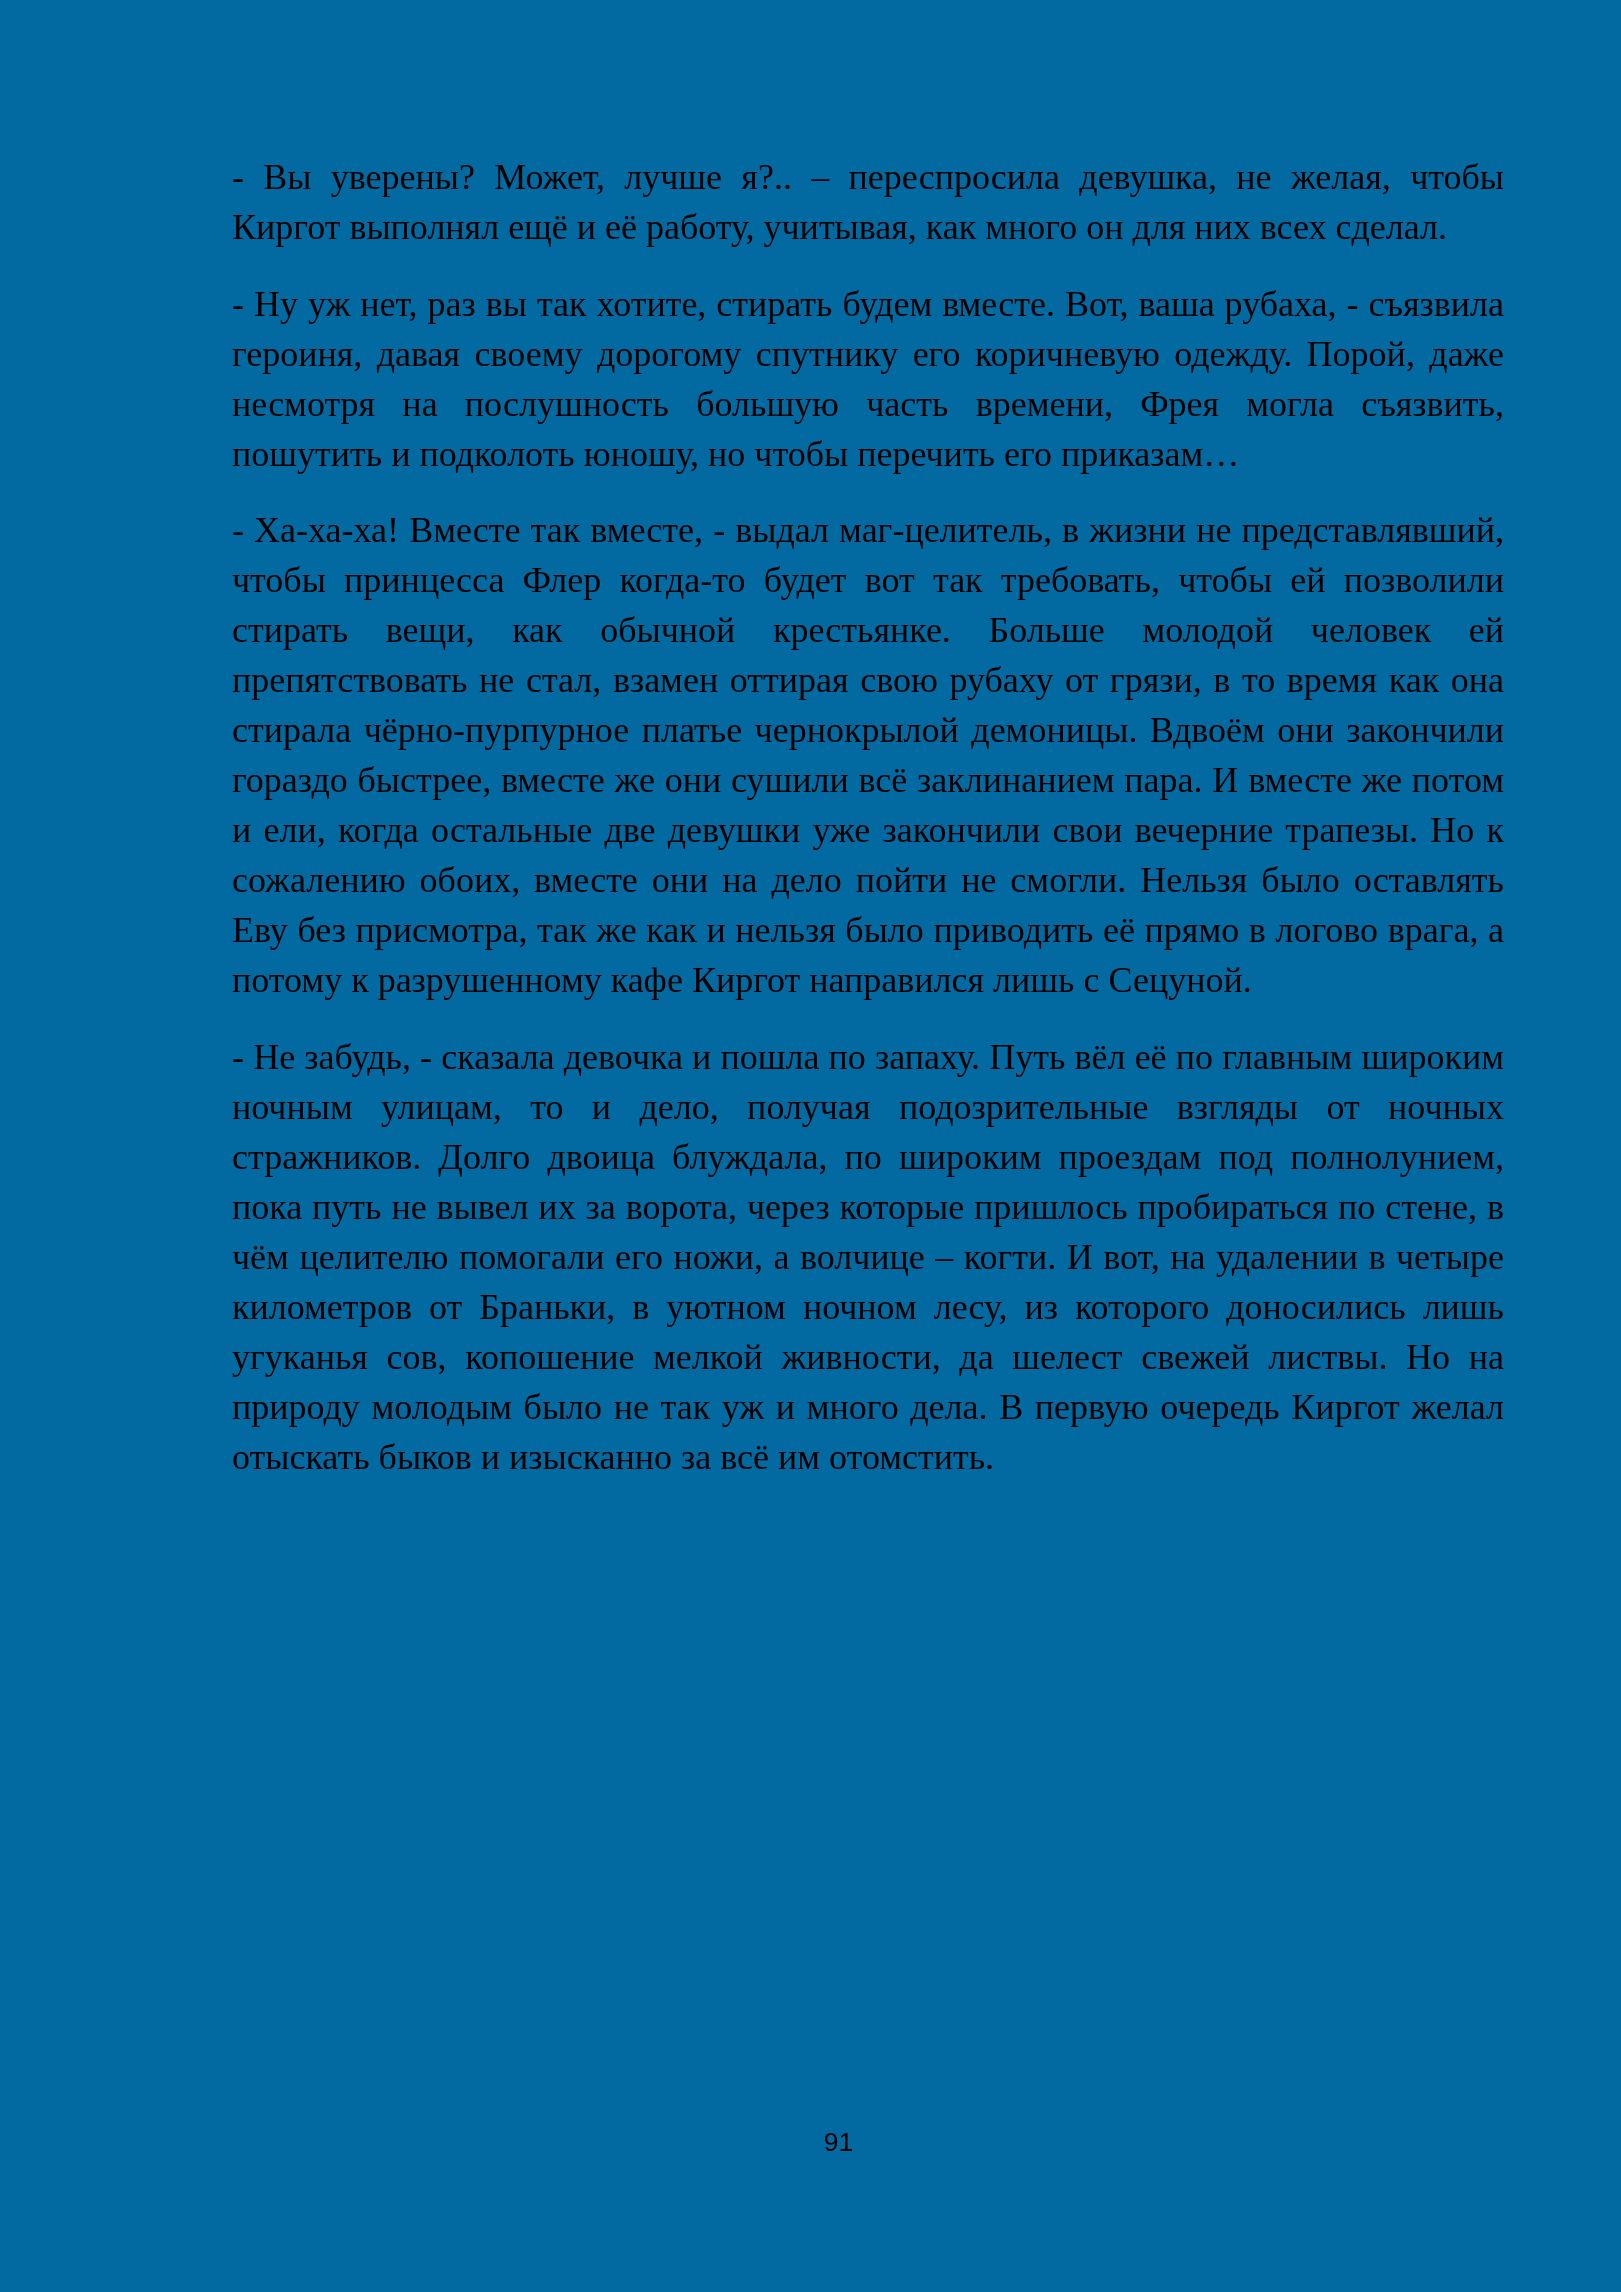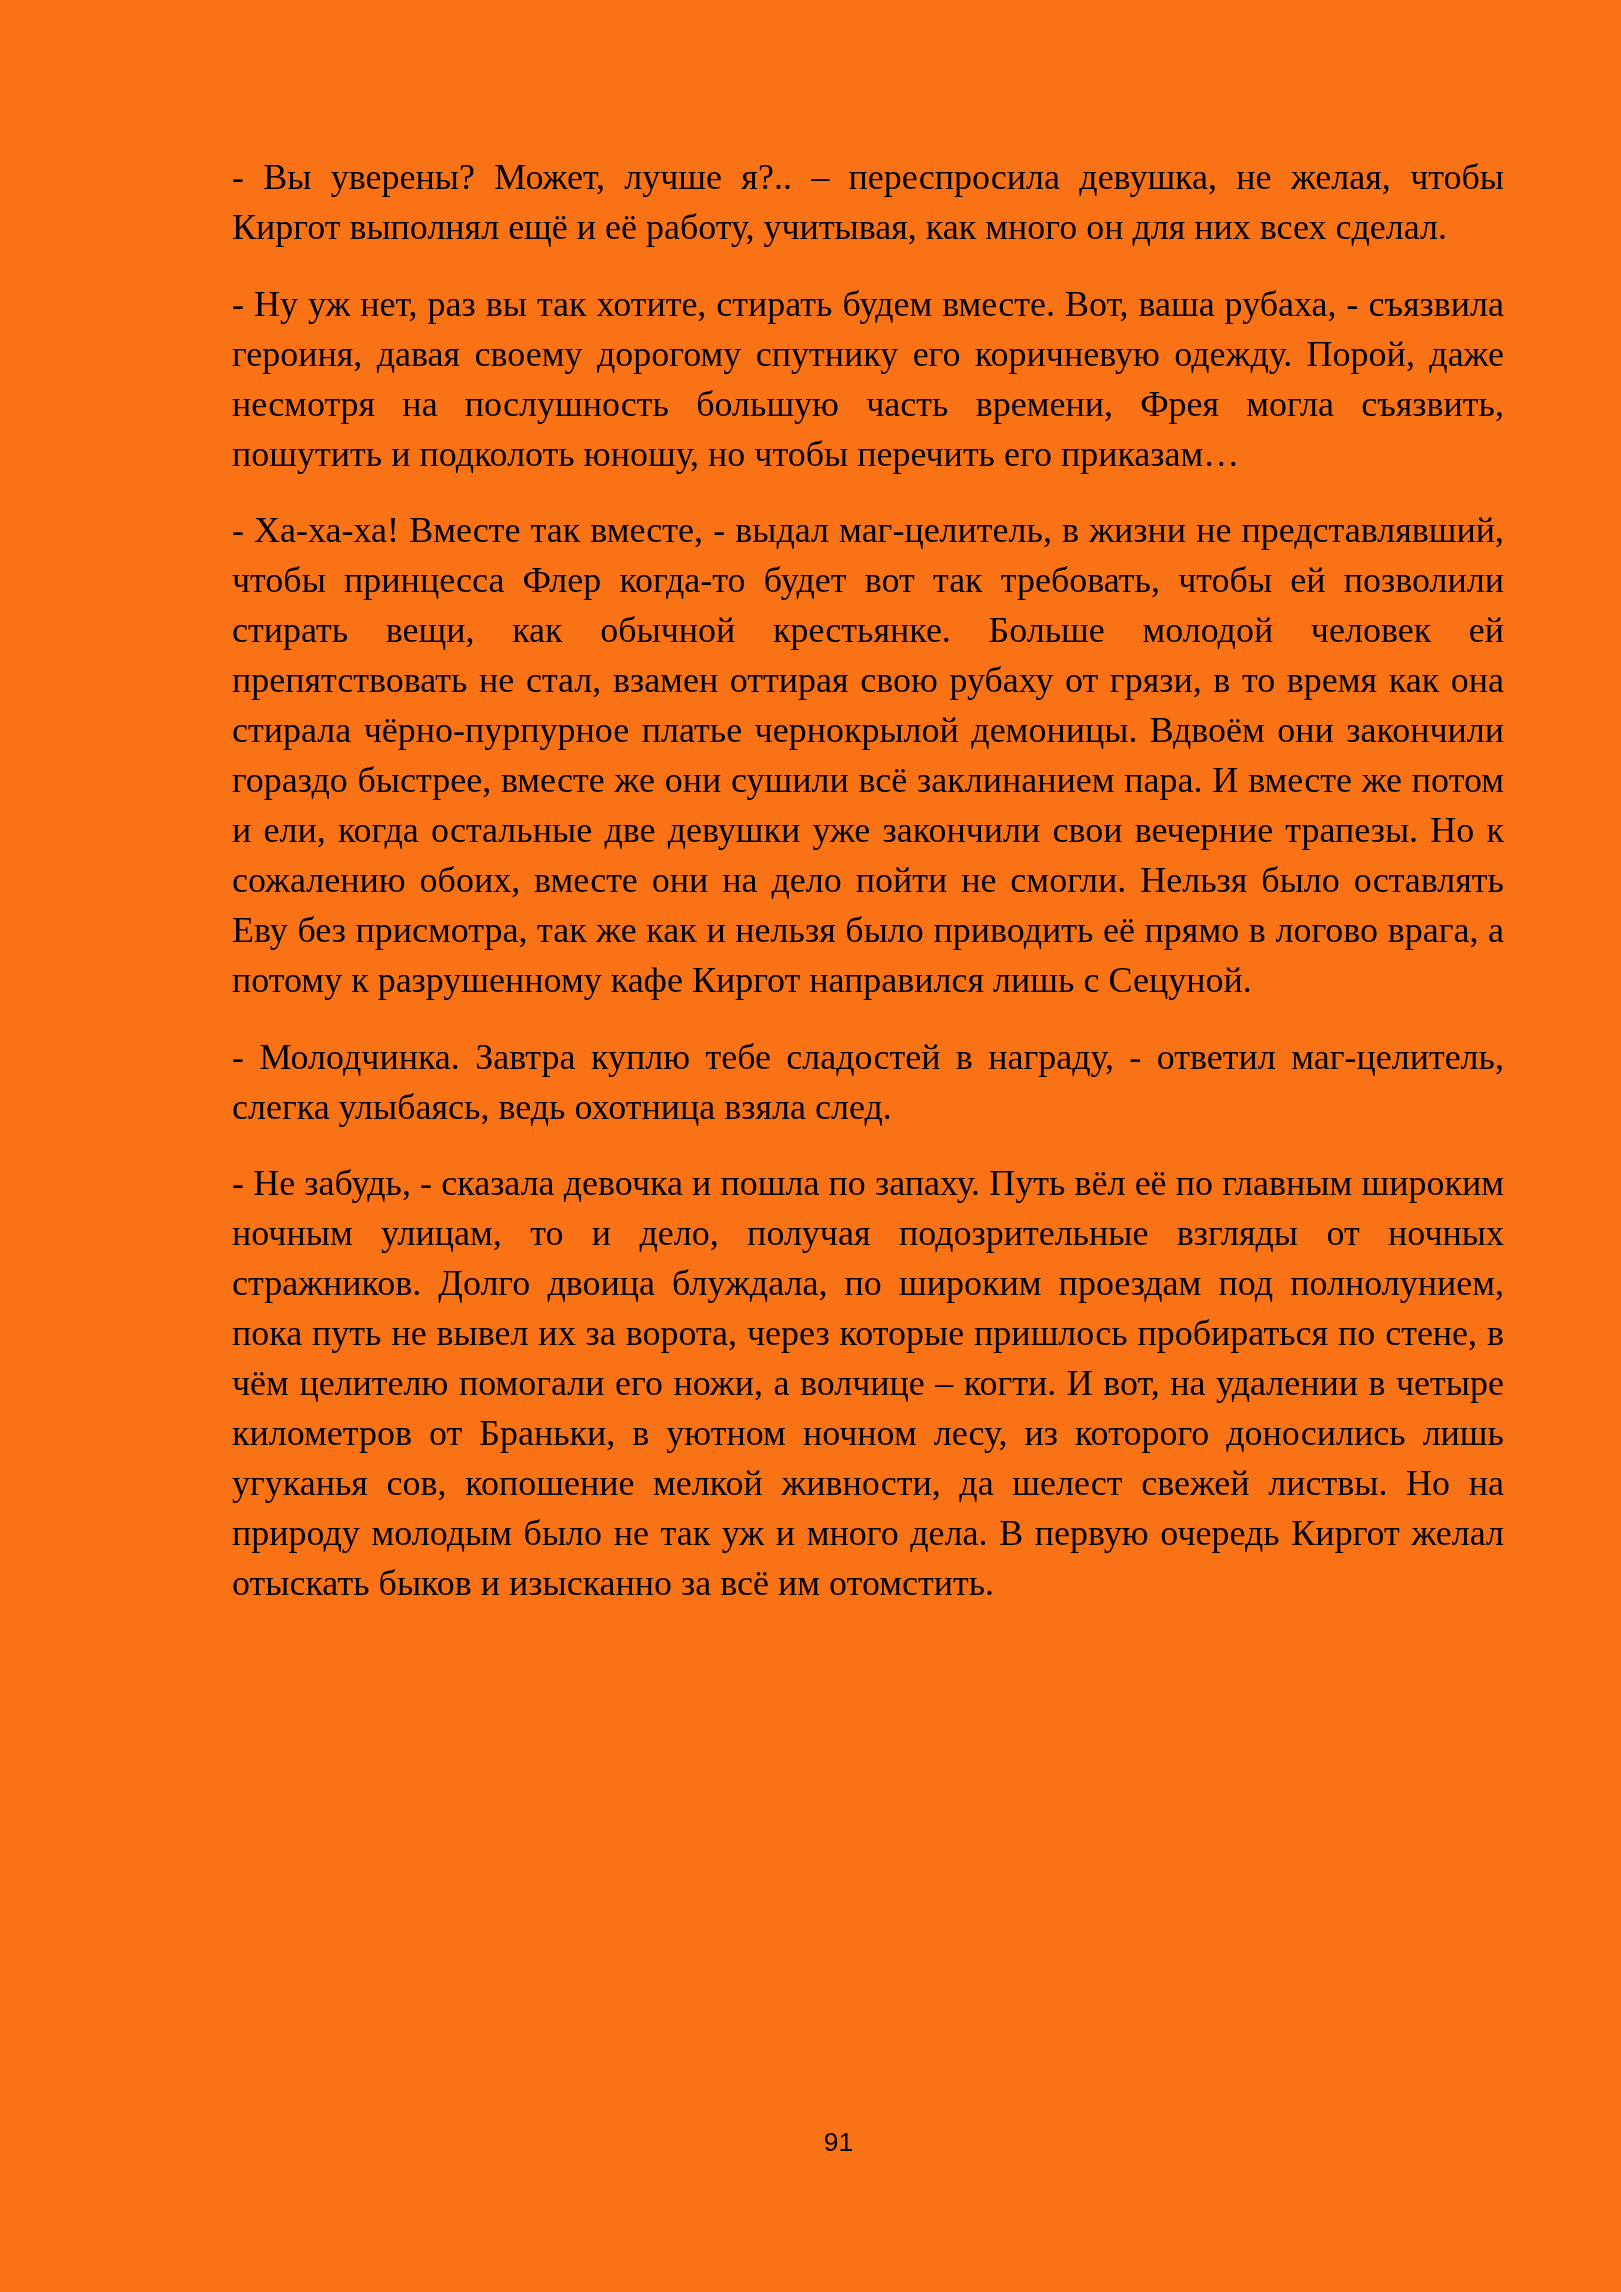--- a/index.html
+++ b/index.html
@@ -12,21 +12,21 @@
     height: 2293px;
     position: relative;
     overflow: hidden;
   }
   .page {
     position: absolute;
     left: 0;
     top: 0;
     width: 1621px;
     height: 2293px;
-    background: #f97316;
+    background: #0369a1;
   }
   .text-block {
     position: absolute;
     left: 232px;
     top: 152px;
     width: 1272px;
     font-family: "Liberation Serif", "DejaVu Serif", serif;
     font-size: 36px;
     line-height: 50px;
     color: #000000;
@@ -55,18 +55,17 @@
   }
 </style>
 </head>
 <body>
 
 <div class="page">
   <div class="text-block">
     <p>- Вы уверены? Может, лучше я?.. – переспросила девушка, не желая, чтобы Киргот выполнял ещё и её работу, учитывая, как много он для них всех сделал.</p>
     <p>- Ну уж нет, раз вы так хотите, стирать будем вместе. Вот, ваша рубаха, - съязвила героиня, давая своему дорогому спутнику его коричневую одежду. Порой, даже несмотря на послушность большую часть времени, Фрея могла съязвить, пошутить и подколоть юношу, но чтобы перечить его приказам…</p>
     <p>- Ха-ха-ха! Вместе так вместе, - выдал маг-целитель, в жизни не представлявший, чтобы принцесса Флер когда-то будет вот так требовать, чтобы ей позволили стирать вещи, как обычной крестьянке. Больше молодой человек ей препятствовать не стал, взамен оттирая свою рубаху от грязи, в то время как она стирала чёрно-пурпурное платье чернокрылой демоницы. Вдвоём они закончили гораздо быстрее, вместе же они сушили всё заклинанием пара. И вместе же потом и ели, когда остальные две девушки уже закончили свои вечерние трапезы. Но к сожалению обоих, вместе они на дело пойти не смогли. Нельзя было оставлять Еву без присмотра, так же как и нельзя было приводить её прямо в логово врага, а потому к разрушенному кафе Киргот направился лишь с Сецуной.</p>
-    <p>- Молодчинка. Завтра куплю тебе сладостей в награду, - ответил маг-целитель, слегка улыбаясь, ведь охотница взяла след.</p>
     <p>- Не забудь, - сказала девочка и пошла по запаху. Путь вёл её по главным широким ночным улицам, то и дело, получая подозрительные взгляды от ночных стражников. Долго двоица блуждала, по широким проездам под полнолунием, пока путь не вывел их за ворота, через которые пришлось пробираться по стене, в чём целителю помогали его ножи, а волчице – когти. И вот, на удалении в четыре километров от Браньки, в уютном ночном лесу, из которого доносились лишь угуканья сов, копошение мелкой живности, да шелест свежей листвы. Но на природу молодым было не так уж и много дела. В первую очередь Киргот желал отыскать быков и изысканно за всё им отомстить.</p>
   </div>
   <div class="page-number">91</div>
 </div>
 
 
 </body></html>

